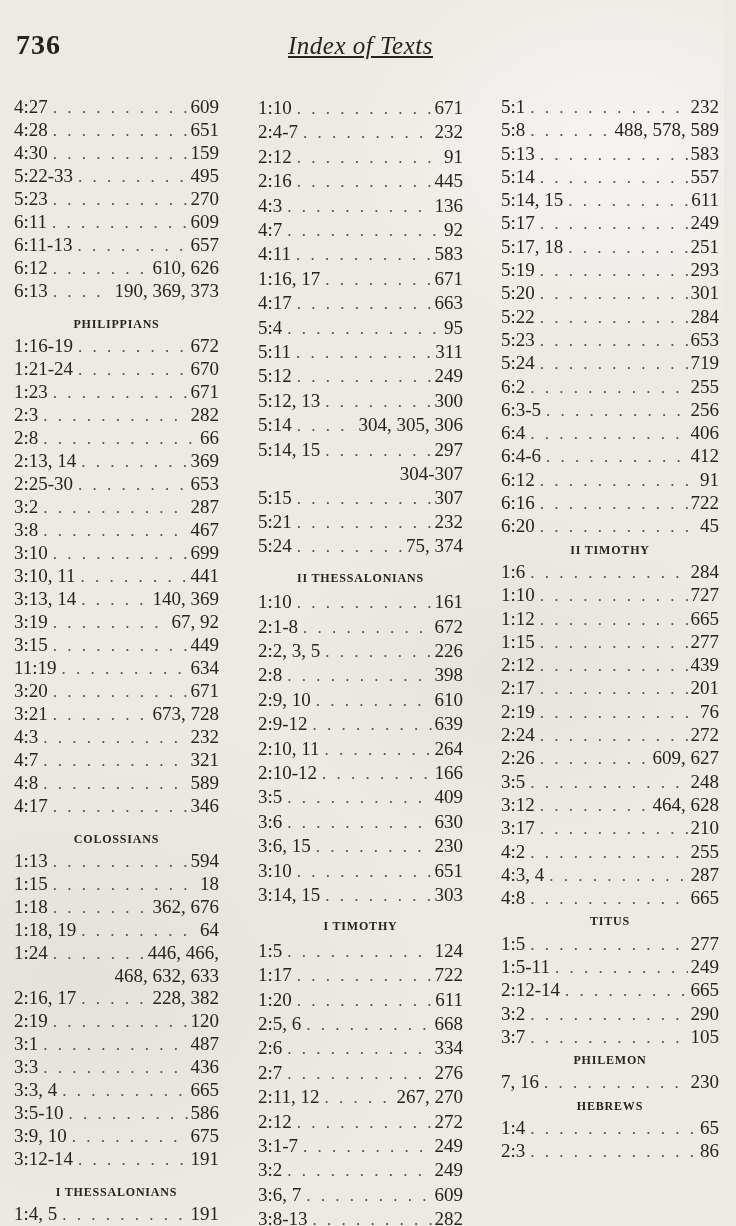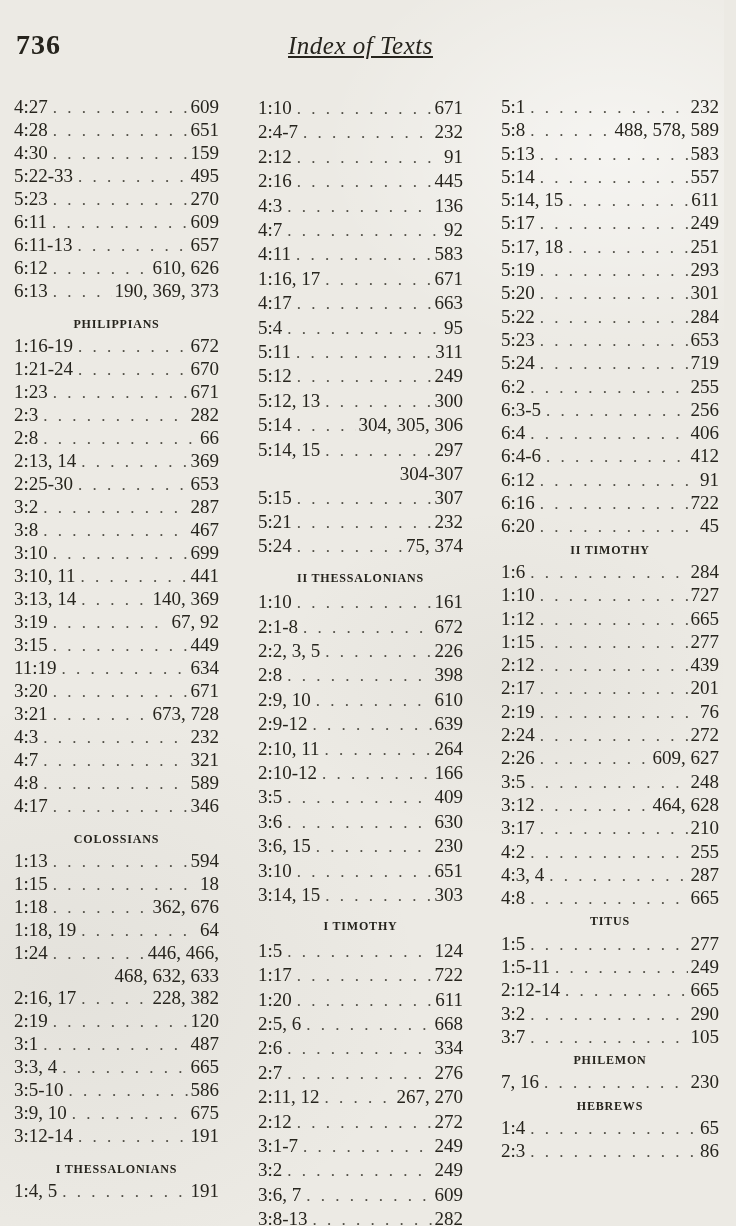--- a/index.html
+++ b/index.html
@@ -256,20 +256,25 @@
           <span class="ref">2:19</span>
           <span class="leader"></span>
           <span class="pg">120</span>
         </div>
         <div class="row">
           <span class="ref">3:1</span>
           <span class="leader"></span>
           <span class="pg">487</span>
         </div>
         <div class="row">
+          <span class="ref">3:3</span>
+          <span class="leader"></span>
+          <span class="pg">436</span>
+        </div>
+        <div class="row">
           <span class="ref">3:3, 4</span>
           <span class="leader"></span>
           <span class="pg">665</span>
         </div>
         <div class="row">
           <span class="ref">3:5-10</span>
           <span class="leader"></span>
           <span class="pg">586</span>
         </div>
         <div class="row">

